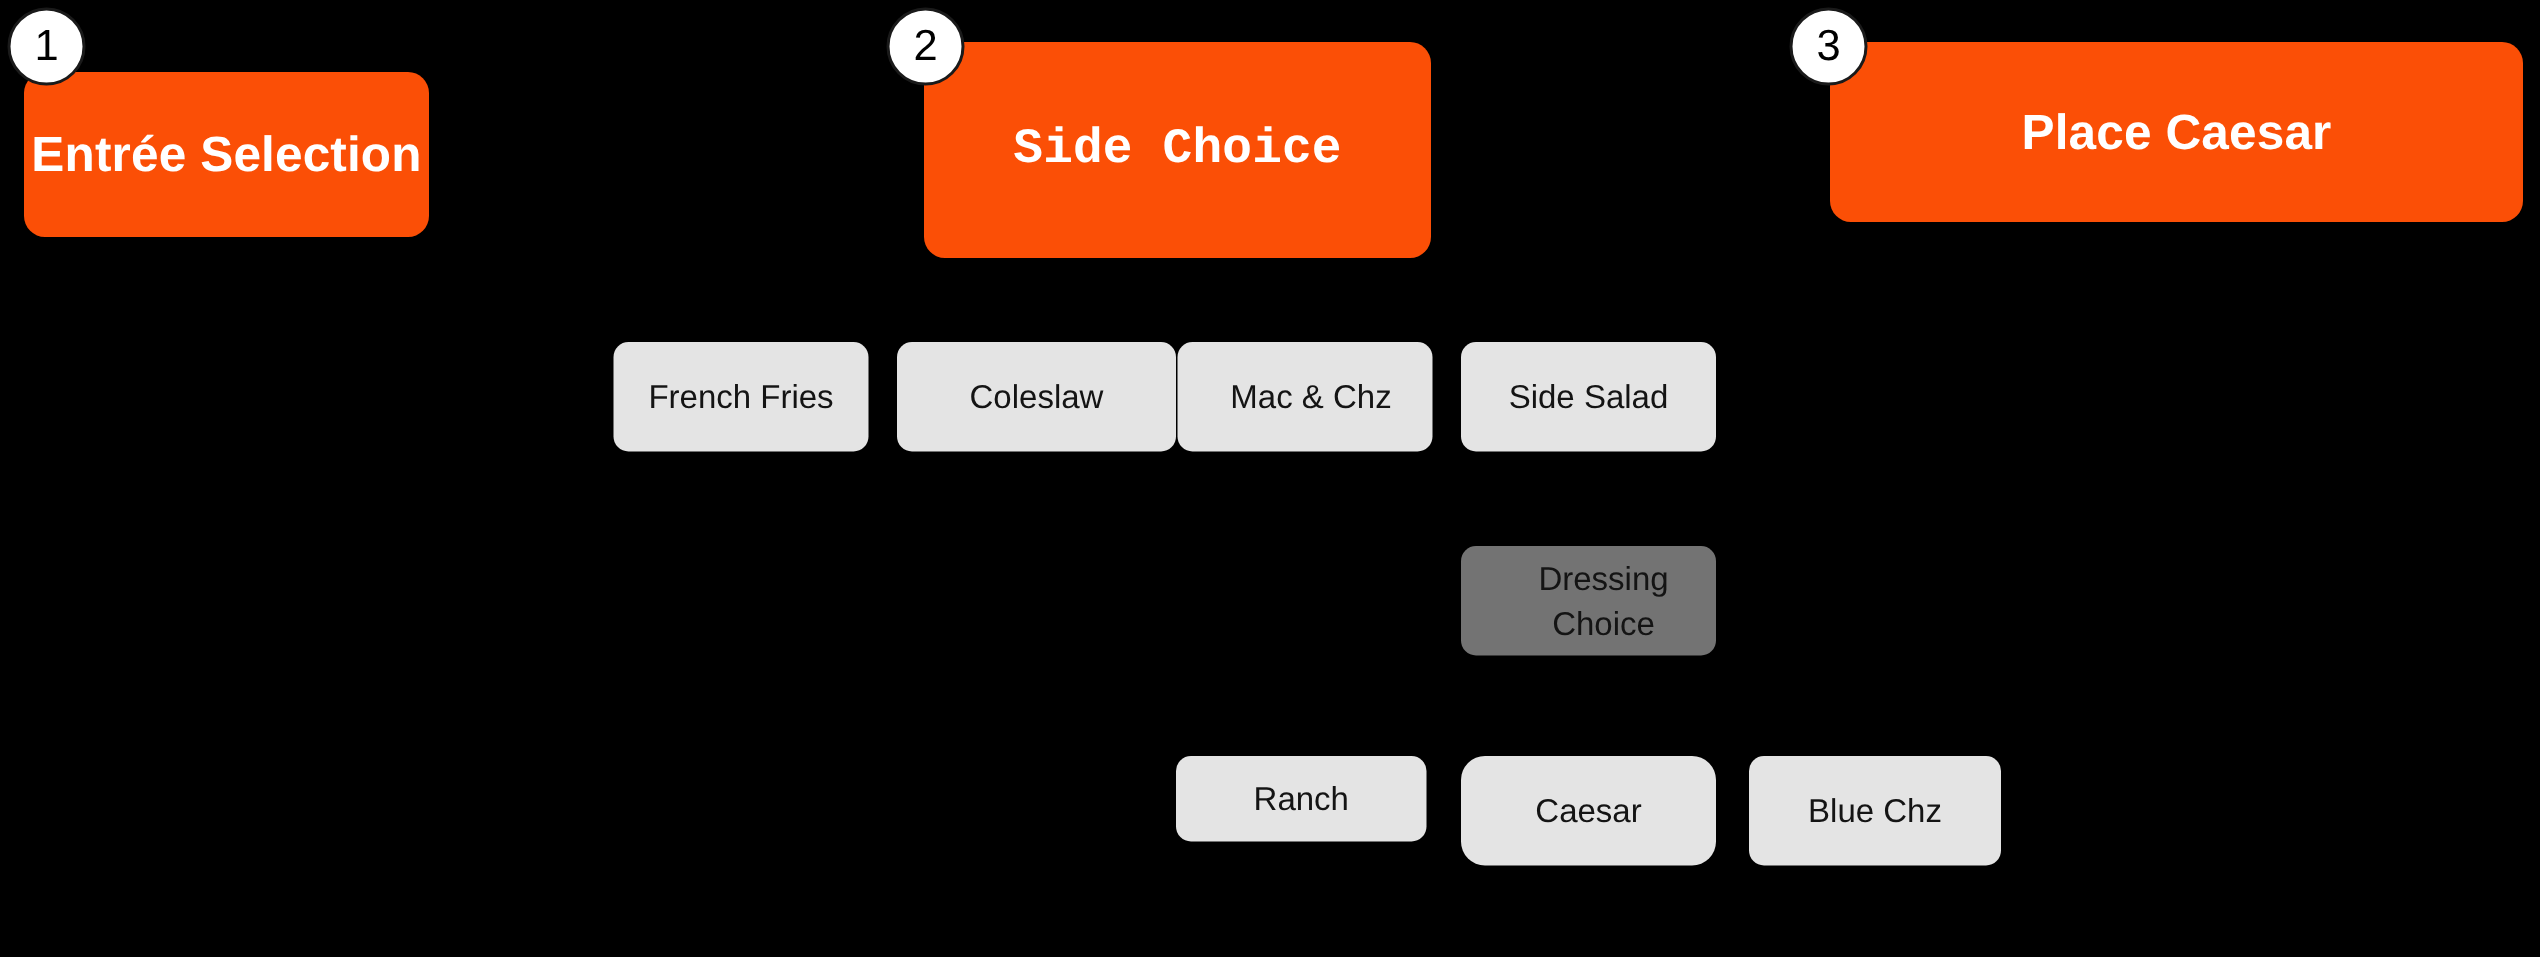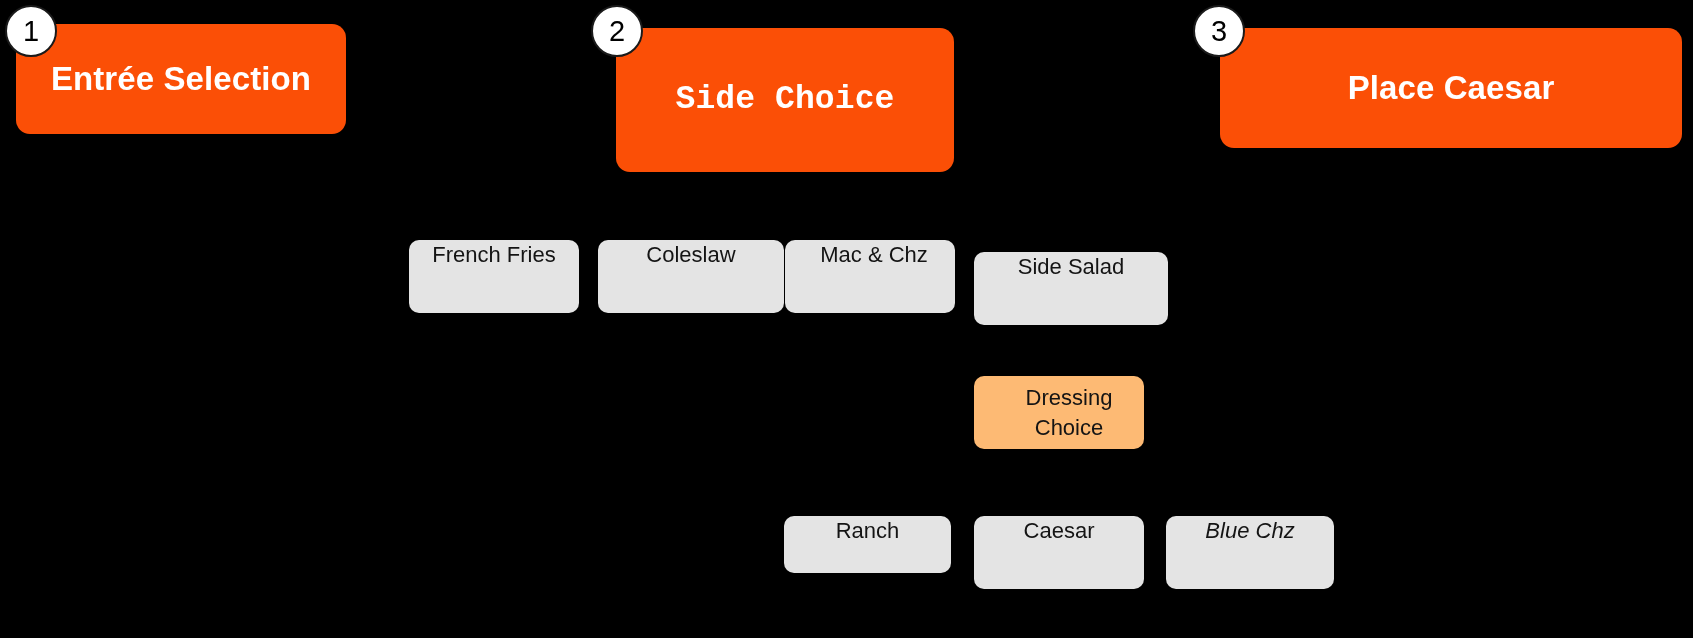--- a/index.html
+++ b/index.html
@@ -55,43 +55,43 @@
     line-height: 1;
     box-sizing: border-box;
   }
 
   
   .chip {
     position: absolute;
     background: #e4e4e4;
     border-radius: 10px;
     display: flex;
+    align-items: center;
     justify-content: center;
     box-sizing: border-box;
     padding: 0 10px;
-    margin-top: 12px;
   }
   .chip-label {
     color: #141414;
     font-size: 22px;
     font-weight: 400;
     line-height: 1.35;
     text-align: center;
   }
   .chip.accent {
-    background: #fdba74;
+    background: #737373;
     padding-left: 30px;
   }
 </style>
 </head>
 <body>
 
 <div id="stage">
 
-  <div class="step-card" style="left:16px; top:24px; width:330px; height:110px;">
+  <div class="step-card" style="left:16px; top:48px; width:270px; height:110px;">
     <span class="step-title">Entrée Selection</span>
   </div>
   <div class="step-badge" style="left:5px; top:5px;">
     <span>1</span>
   </div>
 
   <div class="step-card" style="left:616px; top:28px; width:338px; height:144px;font-family:Liberation Mono, monospace;">
     <span class="step-title">Side Choice</span>
   </div>
   <div class="step-badge" style="left:591px; top:5px;">
@@ -110,34 +110,34 @@
   </div>
 
   <div class="chip" style="left:598px; top:228px; width:186px; height:73px;">
     <span class="chip-label">Coleslaw</span>
   </div>
 
   <div class="chip" style="left:785px; top:228px; width:170px; height:73px;padding-left:18px;">
     <span class="chip-label">Mac &amp; Chz</span>
   </div>
 
-  <div class="chip" style="left:974px; top:240px; width:194px; height:73px;">
+  <div class="chip" style="left:974px; top:228px; width:170px; height:73px;">
     <span class="chip-label">Side Salad</span>
   </div>
 
   <div class="chip accent" style="left:974px; top:364px; width:170px; height:73px; flex-direction:column;">
     <span class="chip-label">Dressing</span>
     <span class="chip-label">Choice</span>
   </div>
 
   <div class="chip" style="left:784px; top:504px; width:167px; height:57px;">
     <span class="chip-label">Ranch</span>
   </div>
 
-  <div class="chip" style="left:974px; top:504px; width:170px; height:73px;">
+  <div class="chip" style="left:974px; top:504px; width:170px; height:73px;border-radius:16px;">
     <span class="chip-label">Caesar</span>
   </div>
 
-  <div class="chip" style="left:1166px; top:504px; width:168px; height:73px;font-style:italic;">
+  <div class="chip" style="left:1166px; top:504px; width:168px; height:73px;">
     <span class="chip-label">Blue Chz</span>
   </div>
 
 </div>
 
 </body></html>

